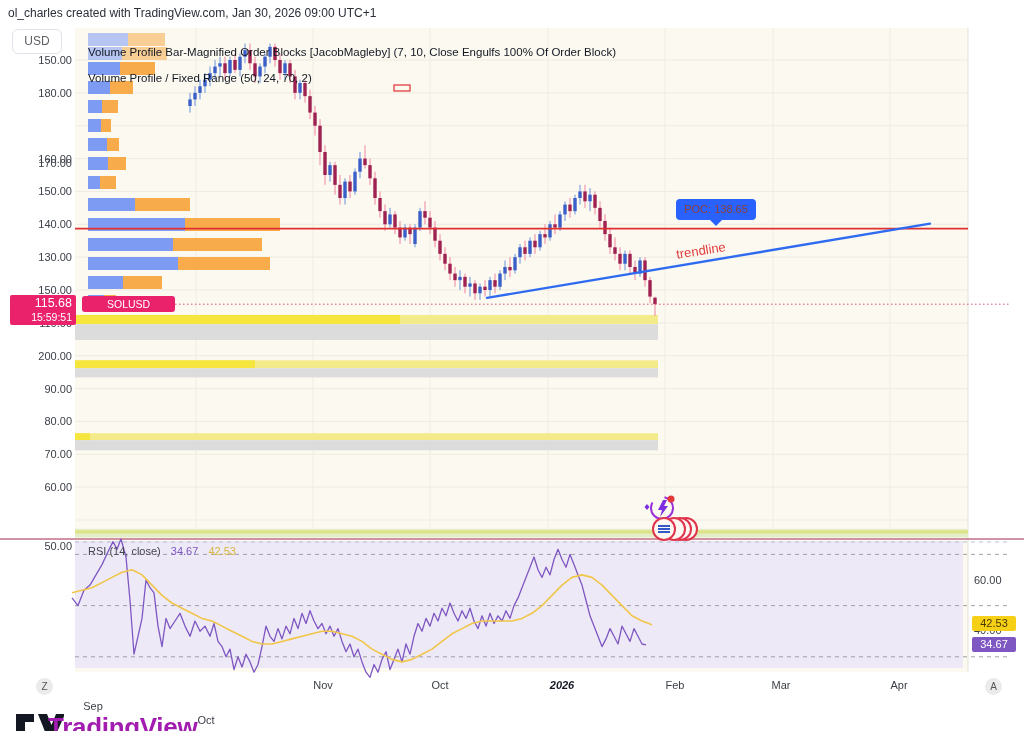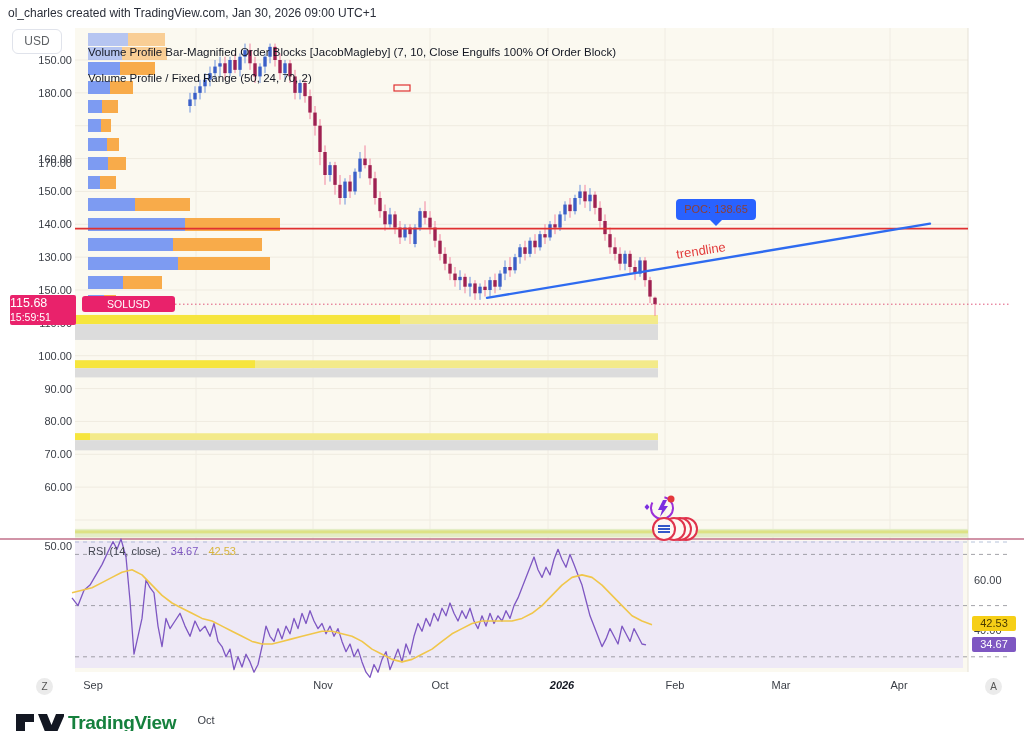--- a/index.html
+++ b/index.html
@@ -9,21 +9,21 @@
   .lbl{position:absolute;white-space:nowrap;}
   #attribution{left:8px;top:6px;font-size:12px;color:#2a2e39;}
   #usd-btn{left:12px;top:29px;width:48px;height:23px;border:1px solid #e0e3eb;border-radius:6px;
            background:#fff;color:#5d6064;font-size:12px;text-align:center;line-height:23px;}
   .legend-line{left:88px;font-size:11.5px;color:#131722;z-index:3;}
   #legend1{top:31px;} #legend2{top:46px;} #legend3{top:72px;}
   .chg{color:#e03e3e;}
   .ohlc{color:#131722;margin-left:6px;}
   .ticklbl{width:60px;left:12px;text-align:right;font-size:11px;color:#3a3e46;z-index:10;}
   #price-badge{left:10px;top:295px;width:66px;height:30px;background:#e9226b;border-radius:2px;
-     color:#fff;text-align:left;z-index:30;padding:1px 15px 0 0;box-sizing:border-box;}
+     color:#fff;text-align:right;z-index:30;padding:1px 4px 0 0;box-sizing:border-box;}
   #price-badge .p{font-size:12.5px;line-height:15px;}
   #price-badge .t{font-size:10.5px;line-height:12px;}
   #symbol-tag{left:82px;top:296px;height:16px;line-height:16px;padding:0 25px;background:#e9226b;
      border-radius:3px;color:#fff;font-size:10.5px;z-index:30;}
   #poc-badge{left:676px;top:199px;width:80px;height:21px;line-height:21px;background:#2962ff;
      border-radius:4px;color:#8d4038;font-size:11px;text-align:center;z-index:30;}
   #poc-badge::after{content:"";position:absolute;left:34px;top:21px;border:6px solid transparent;
      border-top-color:#2962ff;border-bottom-width:0;}
   #trendline-label{left:676px;top:243px;color:#e23c3c;font-size:13px;transform:rotate(-9deg);z-index:25;}
   #rsi-legend{left:88px;top:545px;font-size:11px;color:#434651;z-index:25;}
@@ -31,21 +31,21 @@
   #rsi-legend .v2{color:#d9b63c;margin-left:7px;}
   .rsi-axis-lbl{left:974px;font-size:11px;color:#3a3e46;z-index:10;}
   .rsi-badge{left:972px;width:44px;height:15px;line-height:15px;border-radius:2px;font-size:11px;
      text-align:center;z-index:20;}
   #rsi-badge-ma{top:616px;background:#f6cf17;color:#4a3b00;}
   #rsi-badge-cur{top:637px;background:#7e57c2;color:#fff;}
   .month{top:679px;font-size:11px;color:#3a3e46;transform:translateX(-50%);z-index:10;}
   .month.bold{font-weight:bold;color:#131722;font-style:italic;}
   .axis-circle{top:678px;width:17px;height:17px;border-radius:50%;background:#ebebeb;color:#555;
      font-size:10px;text-align:center;line-height:17px;z-index:10;}
-  #footer-brand{left:68px;top:712px;font-size:19px;font-weight:bold;color:#15803d;z-index:10;letter-spacing:-0.3px;}
+  #footer-brand{left:48px;top:712px;font-size:26px;font-weight:bold;color:#a21caf;z-index:10;letter-spacing:-0.3px;}
 </style>
 </head>
 <body>
 
 <div id="stage">
 
   <div class="lbl" id="attribution">ol_charles created with TradingView.com, Jan 30, 2026 09:00 UTC+1</div>
   <div class="lbl" id="usd-btn">USD</div>
 
   <svg id="base-svg" width="1024" height="751">
@@ -346,21 +346,21 @@
   <div id="tick-layer">
       <div class="lbl ticklbl" style="top: 54px;">150.00</div>
       <div class="lbl ticklbl" style="top: 86.857px;">180.00</div>
       <div class="lbl ticklbl" style="top: 119.714px; margin-top: 37px;">170.00</div>
       <div class="lbl ticklbl" style="top: 152.571px;">160.00</div>
       <div class="lbl ticklbl" style="top: 185.428px;">150.00</div>
       <div class="lbl ticklbl" style="top: 218.285px;">140.00</div>
       <div class="lbl ticklbl" style="top: 251.142px;">130.00</div>
       <div class="lbl ticklbl" style="top: 283.999px;">150.00</div>
       <div class="lbl ticklbl" style="top: 316.856px;">110.00</div>
-      <div class="lbl ticklbl" style="top: 349.713px;">100.00</div>
+      <div class="lbl ticklbl" style="top: 349.713px;">200.00</div>
       <div class="lbl ticklbl" style="top: 382.57px;">90.00</div>
       <div class="lbl ticklbl" style="top: 415.427px;">80.00</div>
       <div class="lbl ticklbl" style="top: 448.284px;">70.00</div>
       <div class="lbl ticklbl" style="top: 481.141px;">60.00</div>
       <div class="lbl ticklbl" style="top: 513.998px; margin-top: 26px;">50.00</div>
     </div>
 
   <div class="lbl" id="price-badge">
     <div class="p">115.68</div>
     <div class="t">15:59:51</div>
@@ -374,21 +374,21 @@
     <span>RSI (14, close)</span>
     <span class="v1">34.67</span>
     <span class="v2">42.53</span>
   </div>
   <div class="lbl rsi-axis-lbl" style="top:574px">60.00</div>
   <div class="lbl rsi-axis-lbl" style="top:624px">40.00</div>
   <div class="lbl rsi-badge" id="rsi-badge-ma">42.53</div>
   <div class="lbl rsi-badge" id="rsi-badge-cur">34.67</div>
 
   <div id="month-layer">
-      <div class="lbl month" style="left: 93px;">Sep</div>
+      <div class="lbl month" style="left: 93px; margin-top: 21px;">Sep</div>
       <div class="lbl month" style="left: 206px; margin-top: 35px;">Oct</div>
       <div class="lbl month" style="left: 323px;">Nov</div>
       <div class="lbl month" style="left: 440px;">Oct</div>
       <div class="lbl month bold" style="left: 562px;">2026</div>
       <div class="lbl month" style="left: 675px;">Feb</div>
       <div class="lbl month" style="left: 781px;">Mar</div>
       <div class="lbl month" style="left: 899px;">Apr</div>
     </div>
   <div class="lbl axis-circle" style="left:36px">Z</div>
   <div class="lbl axis-circle" style="left:985px">A</div>

